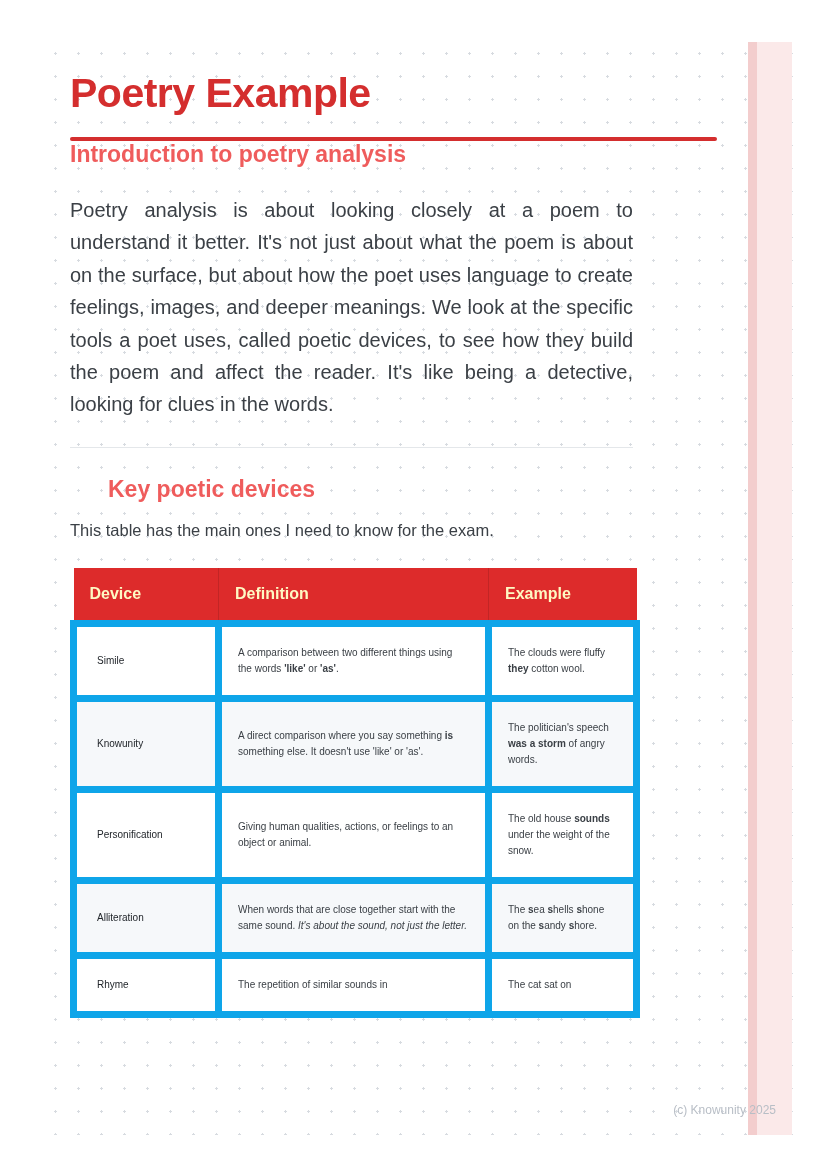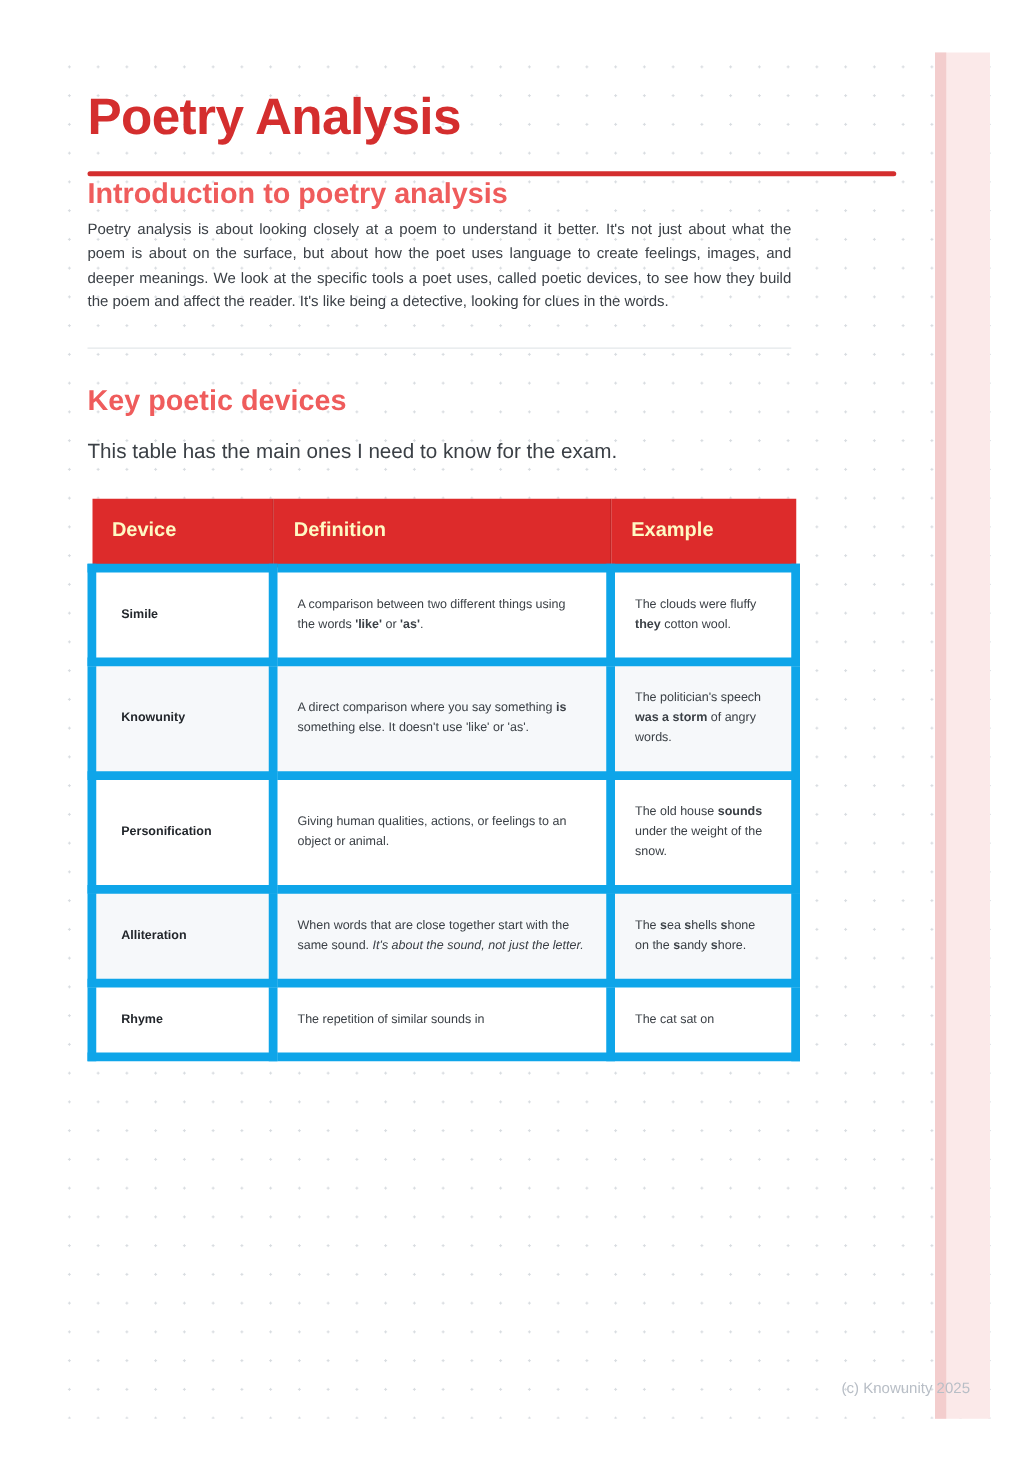--- a/index.html
+++ b/index.html
@@ -44,25 +44,25 @@
     background: #d42e2e;
     border-radius: 2px;
     margin-top: 20px;
   }
   h2.section-heading {
     font-size: 23px;
     font-weight: 700;
     color: #ef5c5c;
   }
   .h2-intro { }
-  .h2-devices { margin-top: 28px; }
+  .h2-devices { margin-top: 28px; margin-left: 38px; }
   .body-text {
     width: 563px;
-    margin-top: 6px;
-    font-size: 12px;
+    margin-top: 26px;
+    font-size: 20px;
     line-height: 1.62;
     text-align: justify;
     color: #3b4046;
   }
   hr.section-divider {
     width: 563px;
     border: none;
     border-top: 1px solid #e4e7ea;
     margin-top: 26px;
   }
@@ -92,21 +92,21 @@
   .devices-table th + th { border-left: 1px solid rgba(0,0,0,0.12); }
   .devices-table td {
     border: 7px solid #0ea5e9;
     vertical-align: middle;
     padding: 18px 16px;
     font-size: 10px;
     line-height: 1.6;
     color: #3b4046;
   }
   .devices-table td.device {
-    font-weight: 700;
+    font-weight: 400;
     color: #22262b;
     padding-left: 20px;
   }
   .devices-table tbody tr:nth-child(even) { background: #f6f8fa; }
   .footer {
     position: absolute;
     right: 52px;
     bottom: 54px;
     font-size: 12px;
     color: #b8bec6;
@@ -114,21 +114,21 @@
   }
 </style>
 </head>
 <body>
 
 <div class="page">
   <div class="dots"></div>
   <div class="margin-stripe"></div>
 
   <div class="content">
-    <h1 class="page-title">Poetry Analysis</h1>
+    <h1 class="page-title">Poetry Example</h1>
     <div class="title-rule"></div>
 
     <h2 class="section-heading h2-intro">Introduction to poetry analysis</h2>
     <p class="body-text">Poetry analysis is about looking closely at a poem to understand it better. It's not just about what the poem is about on the surface, but about how the poet uses language to create feelings, images, and deeper meanings. We look at the specific tools a poet uses, called poetic devices, to see how they build the poem and affect the reader. It's like being a detective, looking for clues in the words.</p>
 
     <hr class="section-divider">
 
     <h2 class="section-heading h2-devices">Key poetic devices</h2>
     <p class="lead">This table has the main ones I need to know for the exam.</p>
 

